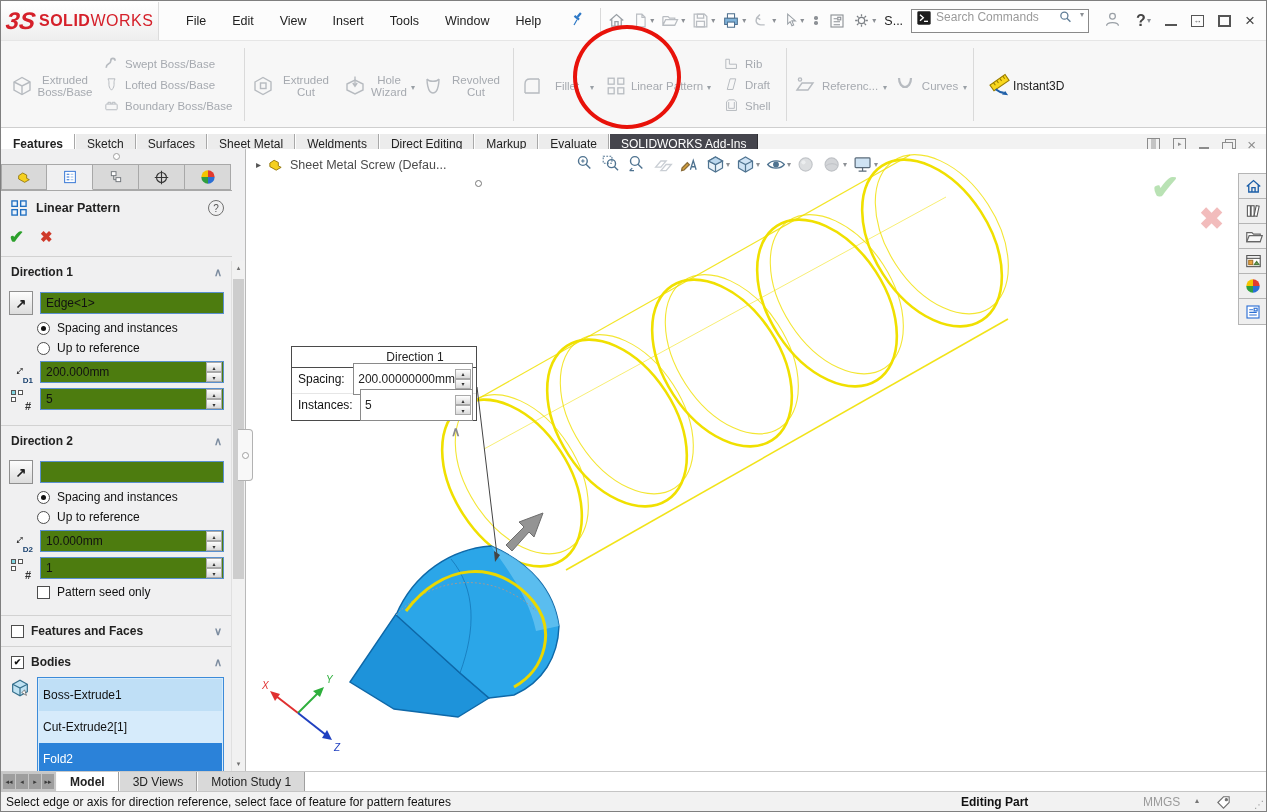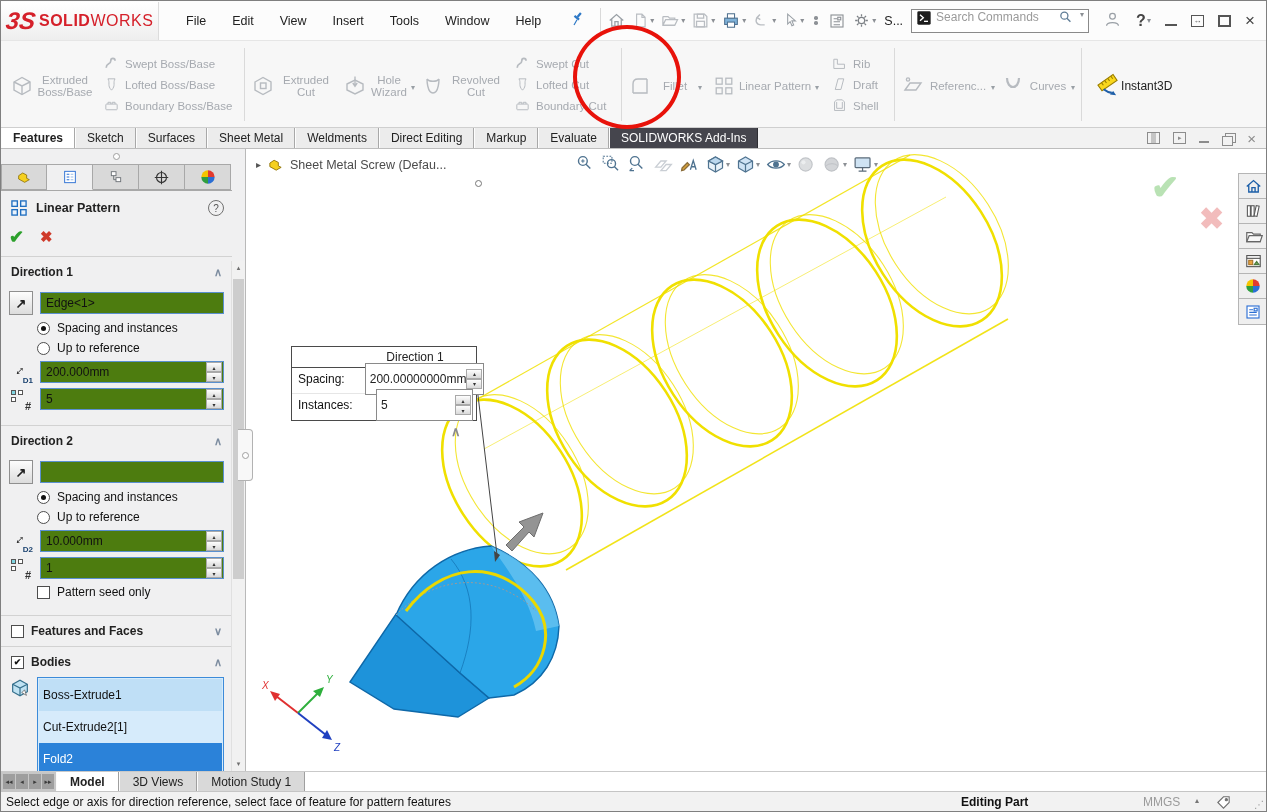--- a/index.html
+++ b/index.html
@@ -41,21 +41,21 @@
 .rlabel.w46{width:46px;white-space:nowrap}
 .rlabel.dark{color:#222;width:auto;white-space:nowrap;font-size:12px}
 .rcaret{height:12px;font-size:8px;color:#9aa0a6;display:flex;align-items:flex-end}
 .rcol{display:flex;flex-direction:column;justify-content:center;gap:4px;padding:0 4px}
 .rsmall{display:flex;align-items:center;gap:5px}
 .rsmall span{font-size:11.5px;color:#a6aab0;white-space:nowrap}
 .gic{stroke:#b7bbc0;fill:none;stroke-width:1.4}
 .red-circle{position:absolute;left:572px;top:24px;width:108px;height:104px;border:4.5px solid #e8120a;border-radius:50%;z-index:60;pointer-events:none}
 
 
-.cmdtabs{position:absolute;top:127px;left:0;width:1267px;height:21px;background:#f2f2f2;display:flex;align-items:stretch;border-bottom:1px solid #bdbdbd}
+.cmdtabs{position:absolute;top:133px;left:0;width:1267px;height:21px;background:#f2f2f2;display:flex;align-items:stretch;border-bottom:1px solid #bdbdbd}
 .ctab{padding:0 11px;display:flex;align-items:center;font-size:12px;color:#222;background:#ececec;border-right:1px solid #a8a8a8;border-left:1px solid #fdfdfd}
 .ctab.active{background:#fff;font-weight:bold}
 .ctab.dark{background:#45454d;color:#fff;border-right:1px solid #2e2e33}
 .cmd-spacer{flex:1}
 .docctl{display:flex;align-items:center;gap:13px;padding-right:12px}
 .dpane{width:13px;height:12px;border:1px solid #8c8c8c;display:flex;align-items:center;justify-content:center;font-size:7px;color:#8c8c8c}
 .dpane .half{width:5px;height:10px;background:#c4c4c4}
 .dmin{width:10px;height:9px;border-bottom:2px solid #8c8c8c}
 .drest{position:relative;width:12px;height:11px}
 .drest:before{content:"";position:absolute;left:3px;top:0;width:9px;height:8px;border:1px solid #8c8c8c}
@@ -119,21 +119,21 @@
 .hud{position:absolute;left:328px;top:3px;display:flex;align-items:center;gap:3px;z-index:4}
 .hbtn{display:flex;align-items:center;padding:2px 1px}
 .hcaret{font-size:8px;color:#8b8f94}
 .confirm-check{position:absolute;left:905px;top:18px;font-size:34px;color:#b9e2b4;z-index:4;font-weight:bold}
 .confirm-x{position:absolute;left:953px;top:52px;font-size:30px;color:#f2bcbc;z-index:4;font-weight:bold}
 .taskstrip{position:absolute;right:0;top:24px;width:30px;z-index:4;background:#efefef;border:1px solid #b5b5b5}
 .tbtn{height:25px;display:flex;align-items:center;justify-content:center;border-bottom:1px solid #b5b5b5}
 .tbtn:last-child{border-bottom:none}
 .callout{position:absolute;left:45px;top:197px;width:186px;background:#fff;border:1px solid #4a4a4a;z-index:5;font-size:12px}
 .callout .ct{height:21px;display:flex;align-items:center;justify-content:center;border-bottom:1px solid #4a4a4a;padding-left:62px}
-.crow{display:flex;align-items:center;height:26px;padding:0 3px 4px 6px;gap:20px}
+.crow{display:flex;align-items:center;height:26px;padding:0 3px 4px 6px;gap:4px}
 .crow .clab{width:58px;color:#111}
 .cfld{flex:1;height:32px;border:1px solid #8a8a8a;background:#fff;display:flex;align-items:center;padding:0 4px;position:relative}
 .cfld .spin{margin-right:-3px}
 .callout-handle{position:absolute;left:229px;top:31px;width:7px;height:7px;border:1px solid #777;border-radius:50%;background:#fff;z-index:6}
 .callout-chev{position:absolute;left:205px;top:275px;color:#8a8a8a;font-size:13px;font-weight:bold;z-index:5}
 
 
 .bottombar{position:absolute;top:770px;left:0;width:1267px;height:20px;background:#f1f1f1;border-top:1px solid #c9c9c9;display:flex;align-items:stretch}
 .navbtns{display:flex;align-items:center;gap:1px;padding:1px 2px;background:#c7c7c7}
 .nbtn{width:12px;height:15px;background:#9e9e9e;color:#3b3b3b;font-size:7px;display:flex;align-items:center;justify-content:center}
@@ -398,40 +398,20 @@
         <span class="rlabel w46" style="width:44px;white-space:normal">Hole Wizard</span>
         <span class="rcaret">▾</span>
       </div>
       <div class="rbtn">
         <span class="icw">
             <svg class="gic" width="24" height="24" viewBox="0 0 24 24">
               <use href="#sy-revcut"></use>
             </svg>
           </span>
         <span class="rlabel">Revolved Cut</span>
-      </div>
-      <div class="rcol" style="width:108px">
-        <div class="rsmall">
-            <svg class="gic" width="17" height="17" viewBox="0 0 24 24">
-              <use href="#sy-pipe"></use>
-            </svg>
-            <span>Swept Cut</span>
-          </div>
-        <div class="rsmall">
-            <svg class="gic" width="17" height="17" viewBox="0 0 24 24">
-              <use href="#sy-loft"></use>
-            </svg>
-            <span>Lofted Cut</span>
-          </div>
-        <div class="rsmall">
-            <svg class="gic" width="17" height="17" viewBox="0 0 24 24">
-              <use href="#sy-brick"></use>
-            </svg>
-            <span>Boundary Cut</span>
-          </div>
       </div>
     </div>
     <div class="rdiv"></div>
     <div style="display:flex">
       <div class="rbtn">
         <span class="icw">
             <svg class="gic" width="24" height="24" viewBox="0 0 24 24">
               <use href="#sy-fillet"></use>
             </svg>
           </span>

